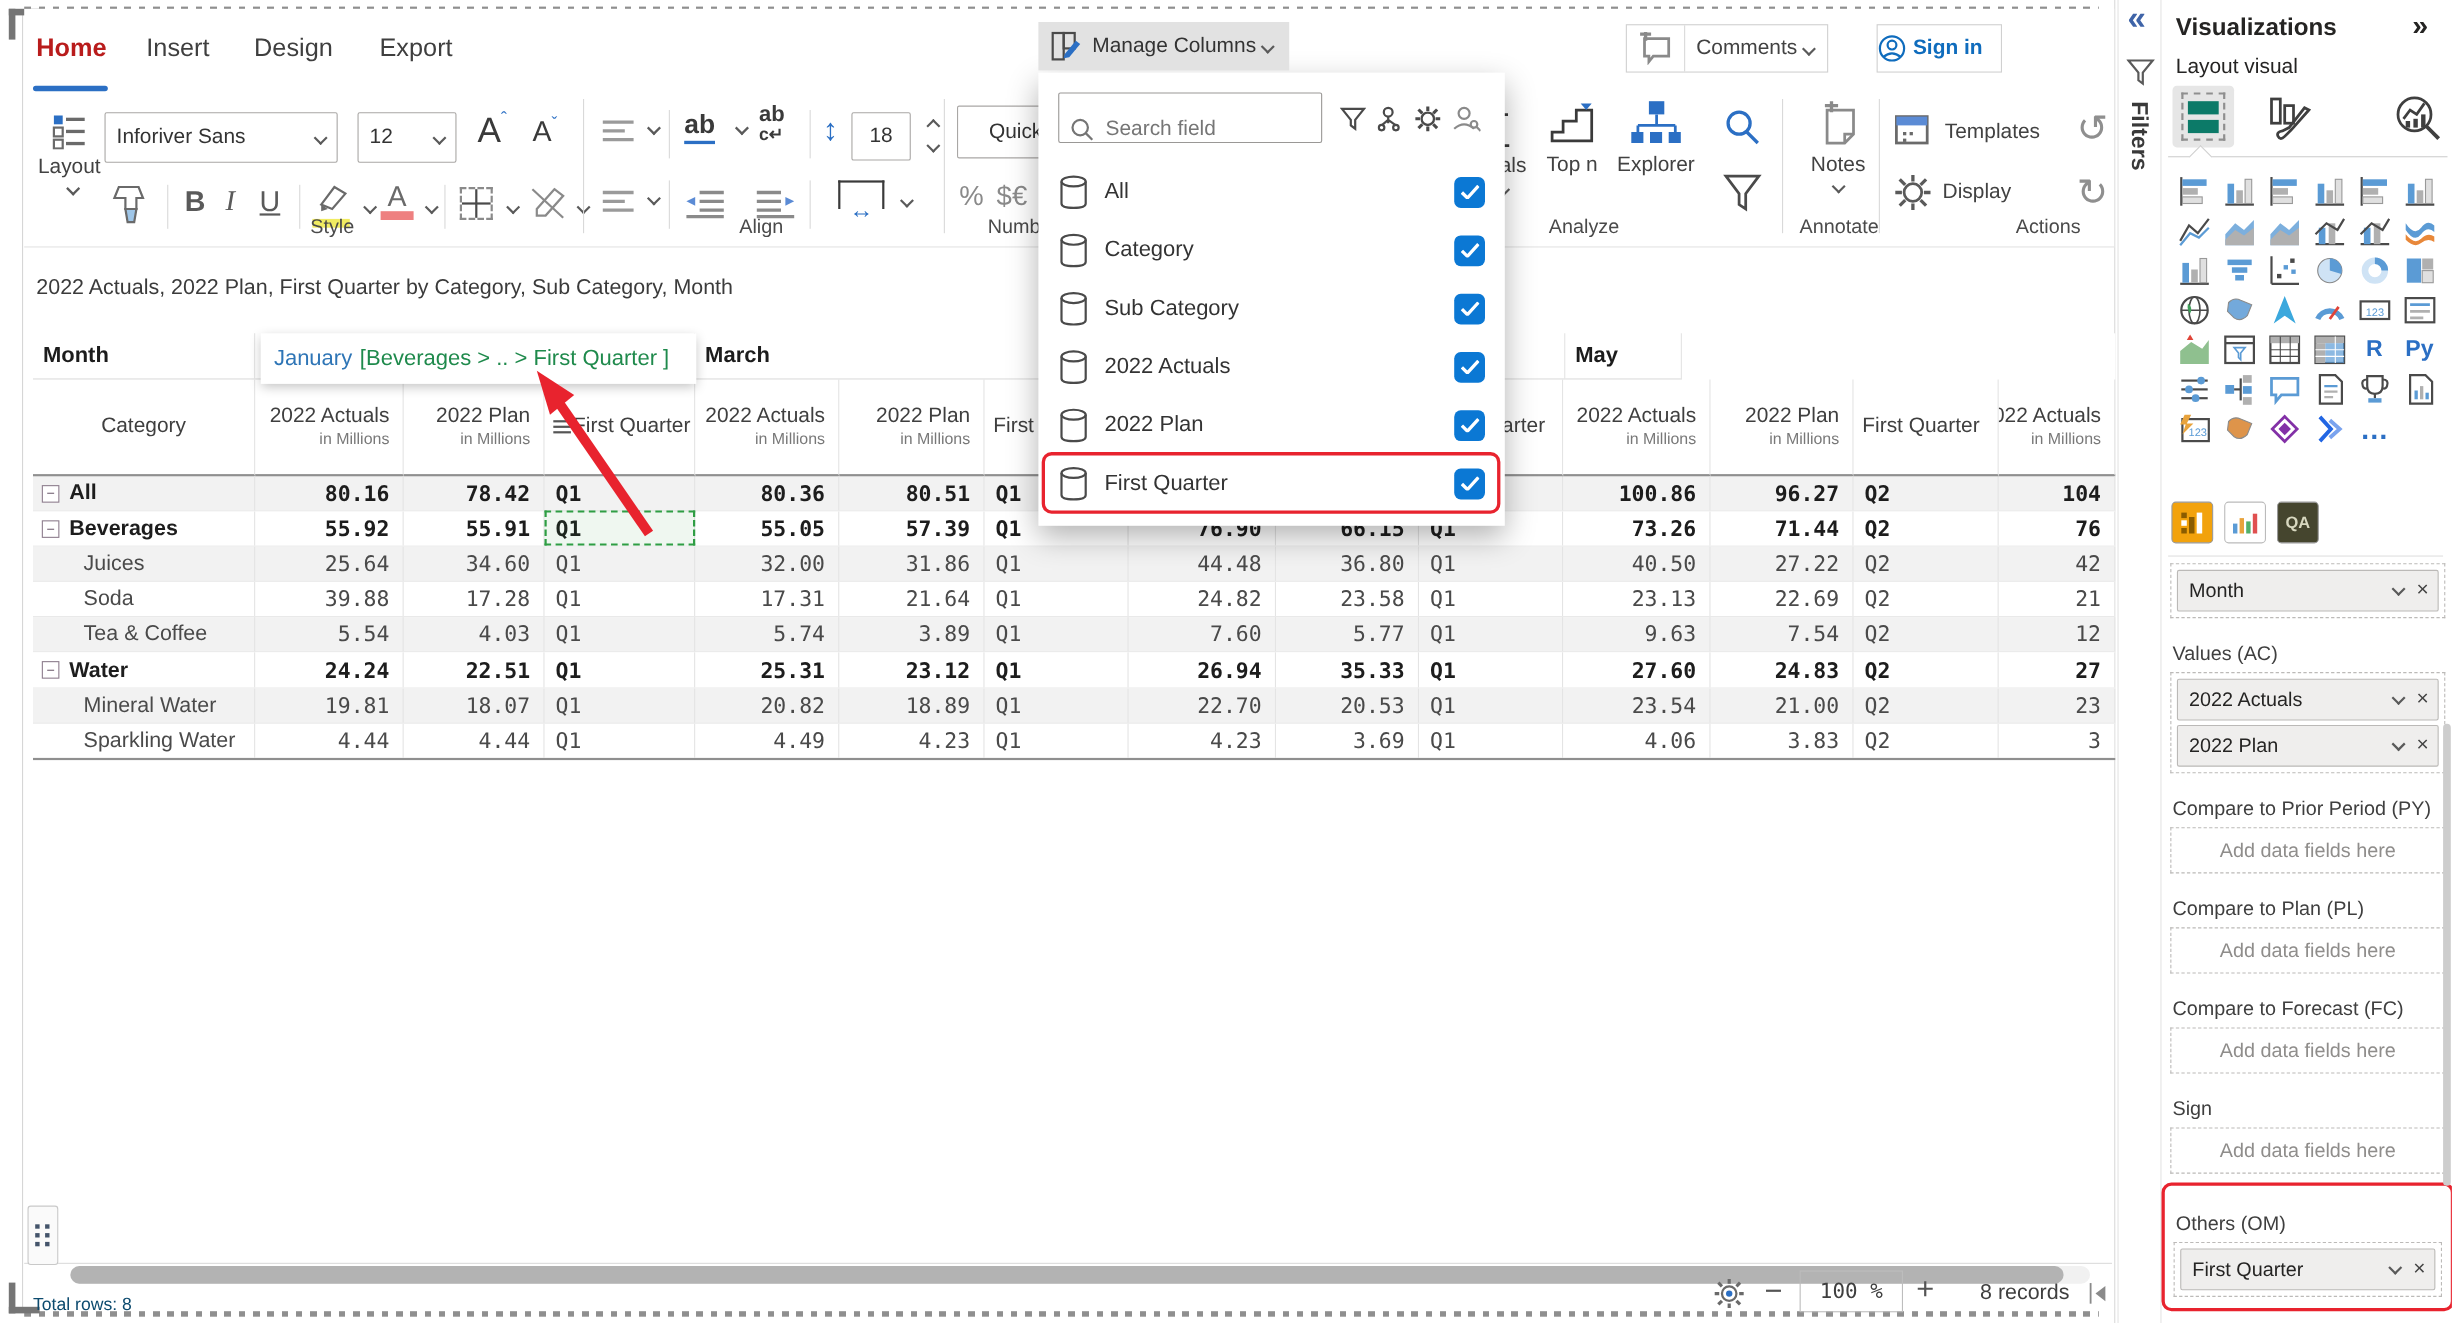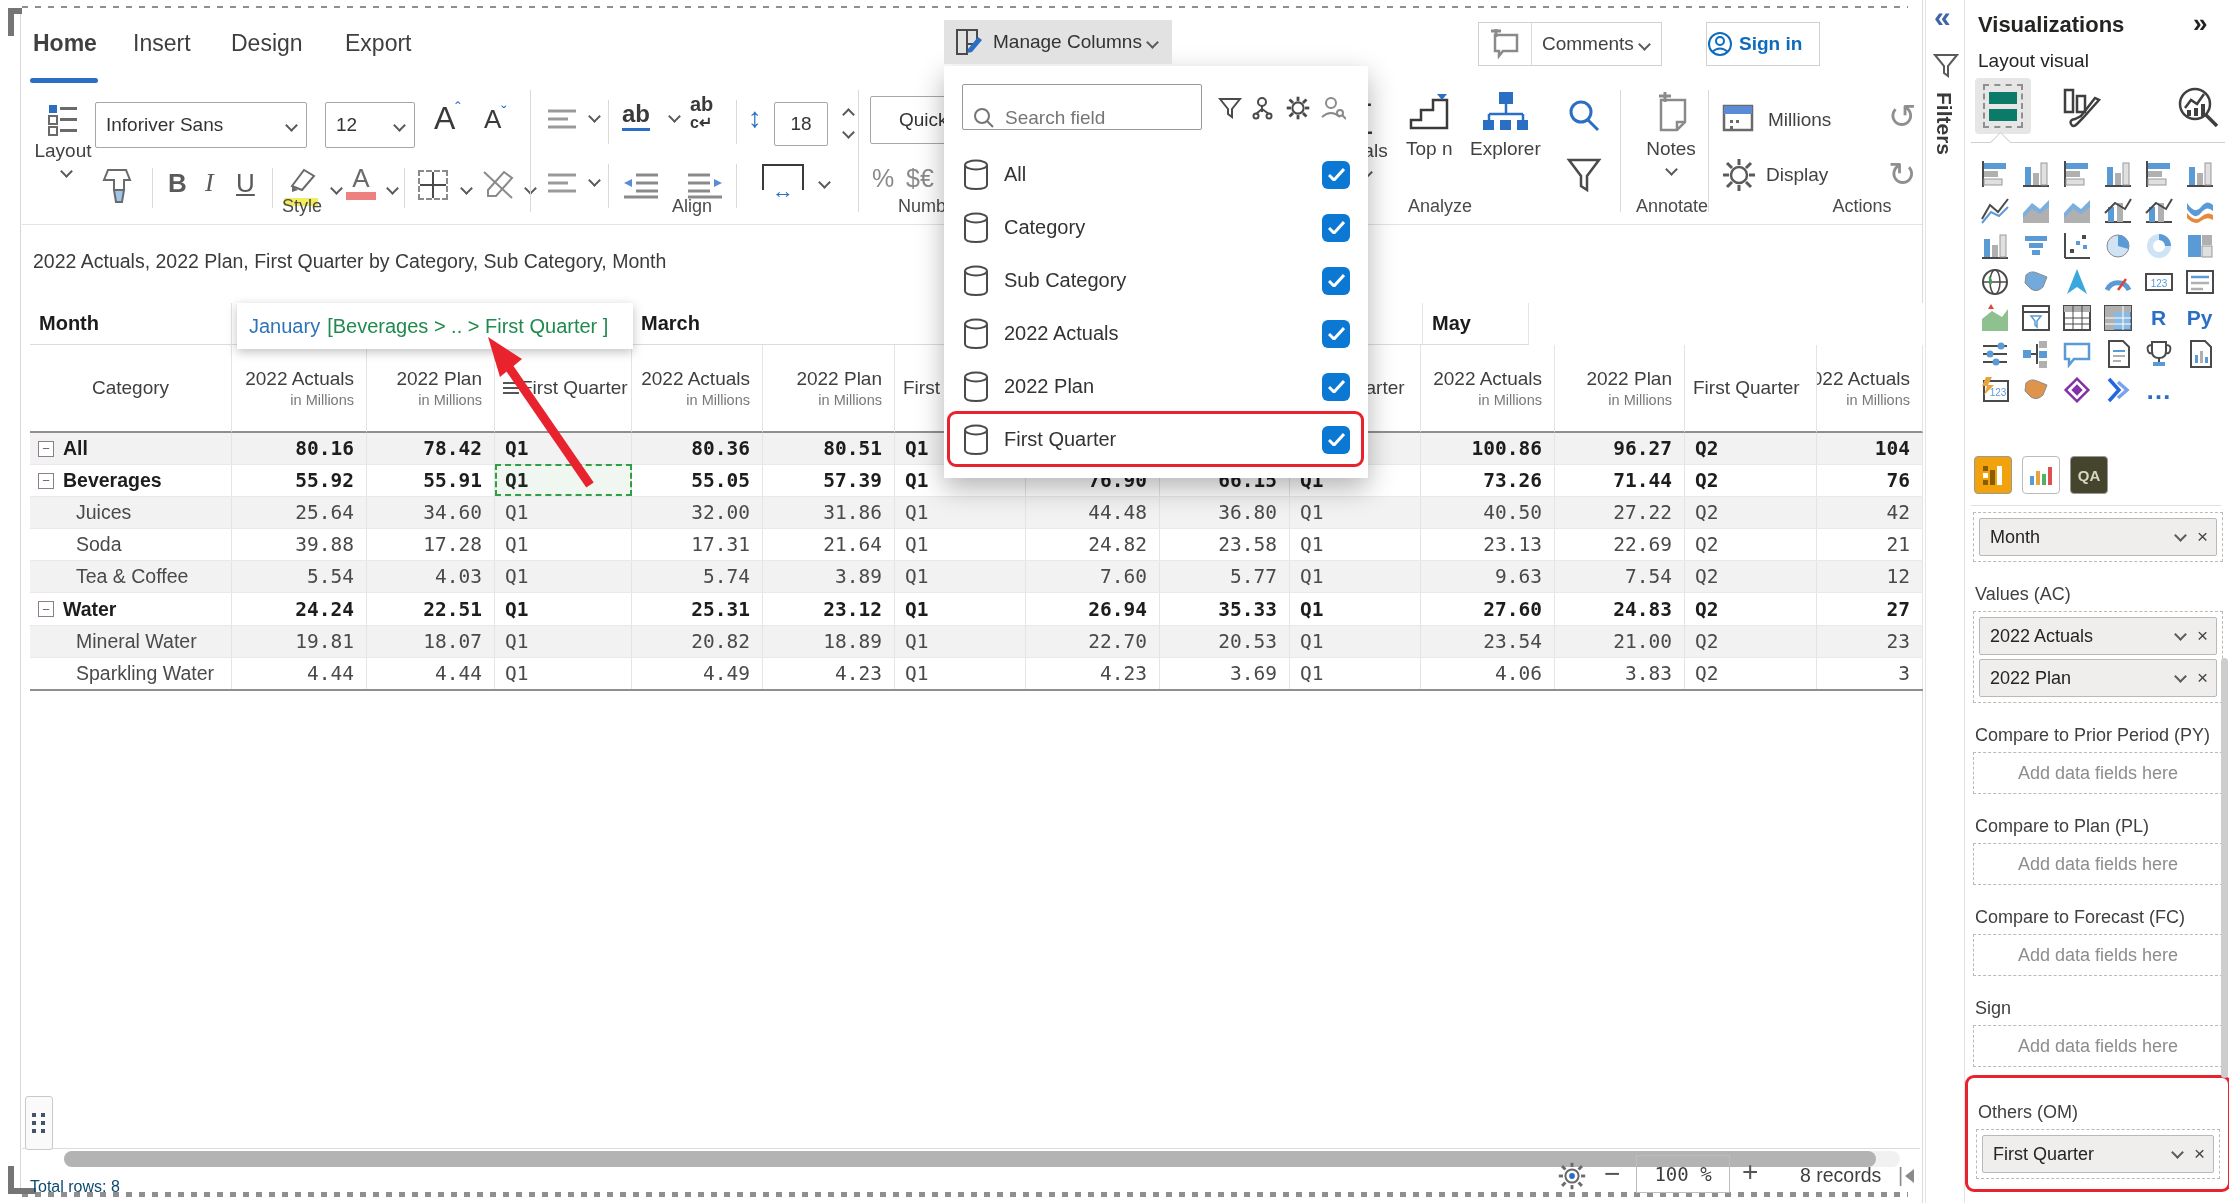--- a/index.html
+++ b/index.html
@@ -5,21 +5,21 @@
 *{margin:0;padding:0;box-sizing:border-box}
 html,body{width:2229px;height:1203px;overflow:hidden}
 body{position:relative;background:#fff;font-family:"Liberation Sans",sans-serif;color:#3f3f3f}
 .abs{position:absolute}
 .dashline{height:5px;background:repeating-linear-gradient(90deg,#8f8f8f 0 6px,transparent 6px 13px)}
 .vline{width:1px;background:#d9d9d9}
 .chev{display:inline-block;width:9px;height:9px;border-right:2px solid #5a5a5a;border-bottom:2px solid #5a5a5a;transform:rotate(45deg);margin-left:6px;vertical-align:middle}
 .chev.up{transform:rotate(-135deg)}
 .grplabel{font-size:18px;color:#4a4a4a;text-align:center}
 .tabtxt{font-size:23px;color:#3f3f3f}
-.tabtxt.on{font-weight:700;color:#404040}
+.tabtxt.on{font-weight:700;color:#b91c1c}
 .combobox{border:1px solid #a9a7a5;border-radius:2px;background:#fff;display:flex;align-items:center;font-size:19px;color:#333;padding:0 10px}
 .ribbtn{display:flex;align-items:center}
 
 #tbl{position:absolute;left:30px;top:303px;z-index:5;background:#fff}
 .trow{display:flex}
 .tc{flex:0 0 auto;border-right:1px solid #e4e4e4;overflow:hidden;white-space:nowrap}
 .tm{height:42px;font-weight:700;font-size:20px;color:#1c1c1c;display:flex;align-items:center;padding-left:9px;border-bottom:1px solid #dcdcdc}
 .ts{height:88px;border-bottom:2px solid #8f8f8f;font-size:19px;color:#3f3f3f}
 .ts.v{display:flex;flex-direction:column;align-items:flex-end;justify-content:center;padding-right:12px}
 .ts.v .sub{font-size:14.5px;color:#787878;margin-top:2px}
@@ -239,21 +239,21 @@
   <div class="abs vline" style="left:1686px;top:82px;height:122px"></div>
 
   <div class="abs ribbtn" style="left:1700px;top:96px">
     <svg width="36" height="32" viewBox="0 0 36 32">
         <rect x="2" y="2" width="28" height="24" fill="none" stroke="#6a6a6a" stroke-width="2.5"></rect>
         <rect x="2" y="2" width="28" height="8" fill="#5b8bd5"></rect>
         <rect x="8" y="16" width="3" height="3" fill="#6a6a6a"></rect>
         <rect x="14" y="16" width="3" height="3" fill="#6a6a6a"></rect>
         <rect x="8" y="22" width="3" height="3" fill="#6a6a6a"></rect>
       </svg>
-    <span class="fchip" style="margin-left:10px">Millions</span>
+    <span class="fchip" style="margin-left:10px">Templates</span>
   </div>
   <div class="abs ribbtn" style="left:1700px;top:150px">
     <svg width="34" height="34" viewBox="0 0 34 34">
         <circle cx="17" cy="17" r="8" fill="none" stroke="#5a5a5a" stroke-width="2.5"></circle>
         <g stroke="#5a5a5a" stroke-width="3">
           <line x1="17" y1="1" x2="17" y2="7"></line>
           <line x1="17" y1="27" x2="17" y2="33"></line>
           <line x1="1" y1="17" x2="7" y2="17"></line>
           <line x1="27" y1="17" x2="33" y2="17"></line>
           <line x1="5" y1="5" x2="10" y2="10"></line>

